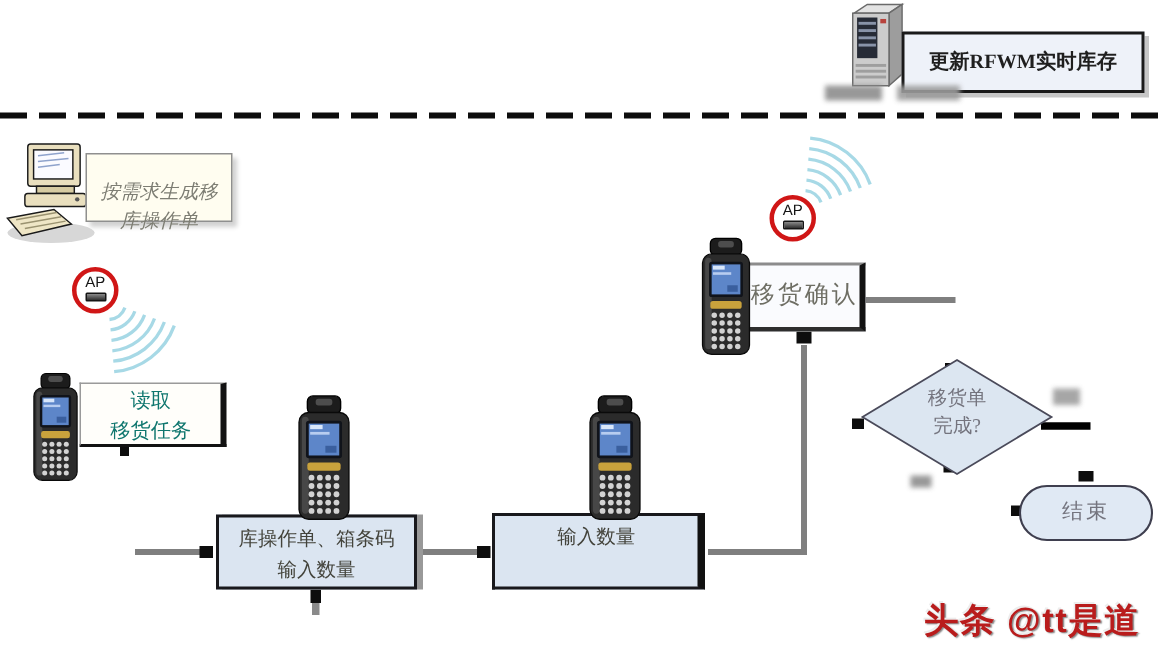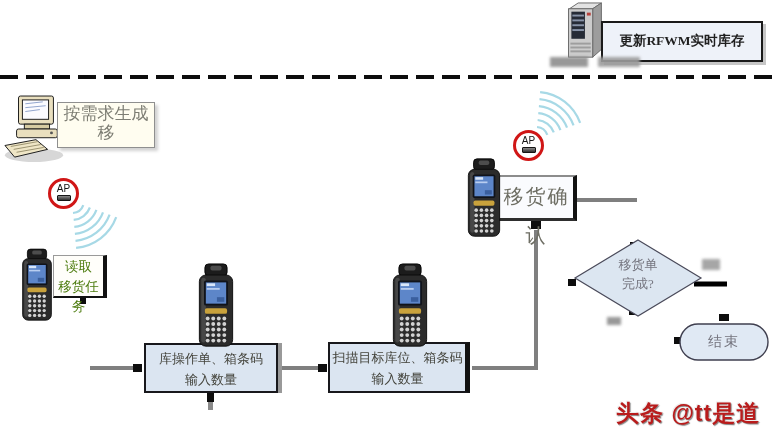--- a/index.html
+++ b/index.html
@@ -13,33 +13,33 @@
   .blur-smudge { position:absolute; z-index:5; filter:blur(1.6px); opacity:.9; }
   .blur-smudge span { display:inline-block; vertical-align:top; }
 
   .title-box { left:218px; top:22px; width:262px; height:37px; border:1px solid #b3b3b3;
                background:#ffffff; font-size:17px; line-height:34px; color:#1b1b1b; letter-spacing:.5px; }
   .rfwm-box { left:601px; top:21px; width:162px; height:41px; background:#eef2f9;
               border:2px solid #1a1a1a; box-shadow:3px 3px 0 #c6c6c6; font-weight:bold;
               font-size:13.5px; line-height:36px; color:#1f1f1f; }
   .request-box { left:57px; top:102px; width:98px; height:46px; background:#fffdf0;
                  border:1px solid #8f8f8f; box-shadow:3px 3px 3px #d2d2d2;
-                 font-size:17px; line-height:19px; padding-top:1px; color:#7d7d73; }
-  .read-task-box { left:53px; top:255px; width:54px; height:43px; background:#fffefa;
+                 font-size:13px; line-height:19px; padding-top:15px; color:#7d7d73;font-style:italic; }
+  .read-task-box { left:53px; top:255px; width:98px; height:43px; background:#fffefa;
                    border:1px solid #9a9a9a; border-right:4px solid #121212; border-bottom:2px solid #121212;
-                   font-size:13.5px; line-height:20px; padding-top:1px; color:#4d7c0f; }
+                   font-size:13.5px; line-height:20px; padding-top:1px; color:#0f766e; }
   .scan-source-box { left:144px; top:343px; width:134px; height:50px; background:#dbe5f1;
                      border:2px solid #18181c; box-shadow:4px 0 0 #999999;
                      font-size:13px; line-height:21px; padding-top:3px; color:#43433b; }
   .scan-target-box { left:328px; top:342px; width:142px; height:51px; background:#dbe5f1;
                      border:2px solid #18181c; border-right:5px solid #111111;
                      font-size:13px; line-height:21px; padding-top:3px; color:#43433b; }
   .confirm-box { left:498px; top:175px; width:79px; height:46px; background:#fafbfe;
                  border:2px solid #8c8c8c; border-right:4px solid #121212; border-bottom:3px solid #2e2e2e;
-                 font-size:20px; line-height:39px; color:#6e6e64; letter-spacing:2px; }
+                 font-size:16px; line-height:39px; color:#6e6e64; letter-spacing:2px; }
   .decision-text { left:575px; top:255px; width:126px; font-size:13px; line-height:19px; color:#74747e; }
   .end-text { left:680px; top:324px; width:88px; height:36px; line-height:36px;
               font-size:14px; color:#74747e; letter-spacing:2px;border-radius:16px; }
 
   .ap { position:absolute; z-index:6; width:31px; height:31px; background:#ffffff;
         border:3px solid #d01616; border-radius:50%; }
   .ap-label { display:block; text-align:center; font:10px/10px "Liberation Sans", sans-serif;
               color:#151515; margin-top:3px; }
   .ap-device { display:block; width:14px; height:6px; margin:1px auto 0;
                background:linear-gradient(#8a8a8a,#2f2f2f); border:1px solid #151515; border-radius:1px; }
@@ -164,34 +164,34 @@
     <rect x="680" y="324" width="88" height="36" rx="18" fill="#e0e9f4" stroke="#3f3f4f" stroke-width="1.4"></rect>
   </svg>
 
 
   <div class="box rfwm-box">
     <span>更新RFWM实时库存</span>
   </div>
 
   <div class="box request-box">
     <div>按需求生成移</div>
+    <div>库操作单</div>
   </div>
 
   <div class="box read-task-box">
     <div>读取</div>
     <div>移货任务</div>
   </div>
 
   <div class="box scan-source-box">
     <div>库操作单、箱条码</div>
     <div>输入数量</div>
   </div>
 
   <div class="box scan-target-box">
-    <div>扫描目标库位、箱条码</div>
     <div>输入数量</div>
   </div>
 
   <div class="box confirm-box">
     <span>移货确认</span>
   </div>
 
   <div class="overlay-text decision-text">
     <div>移货单</div>
     <div>完成?</div>

